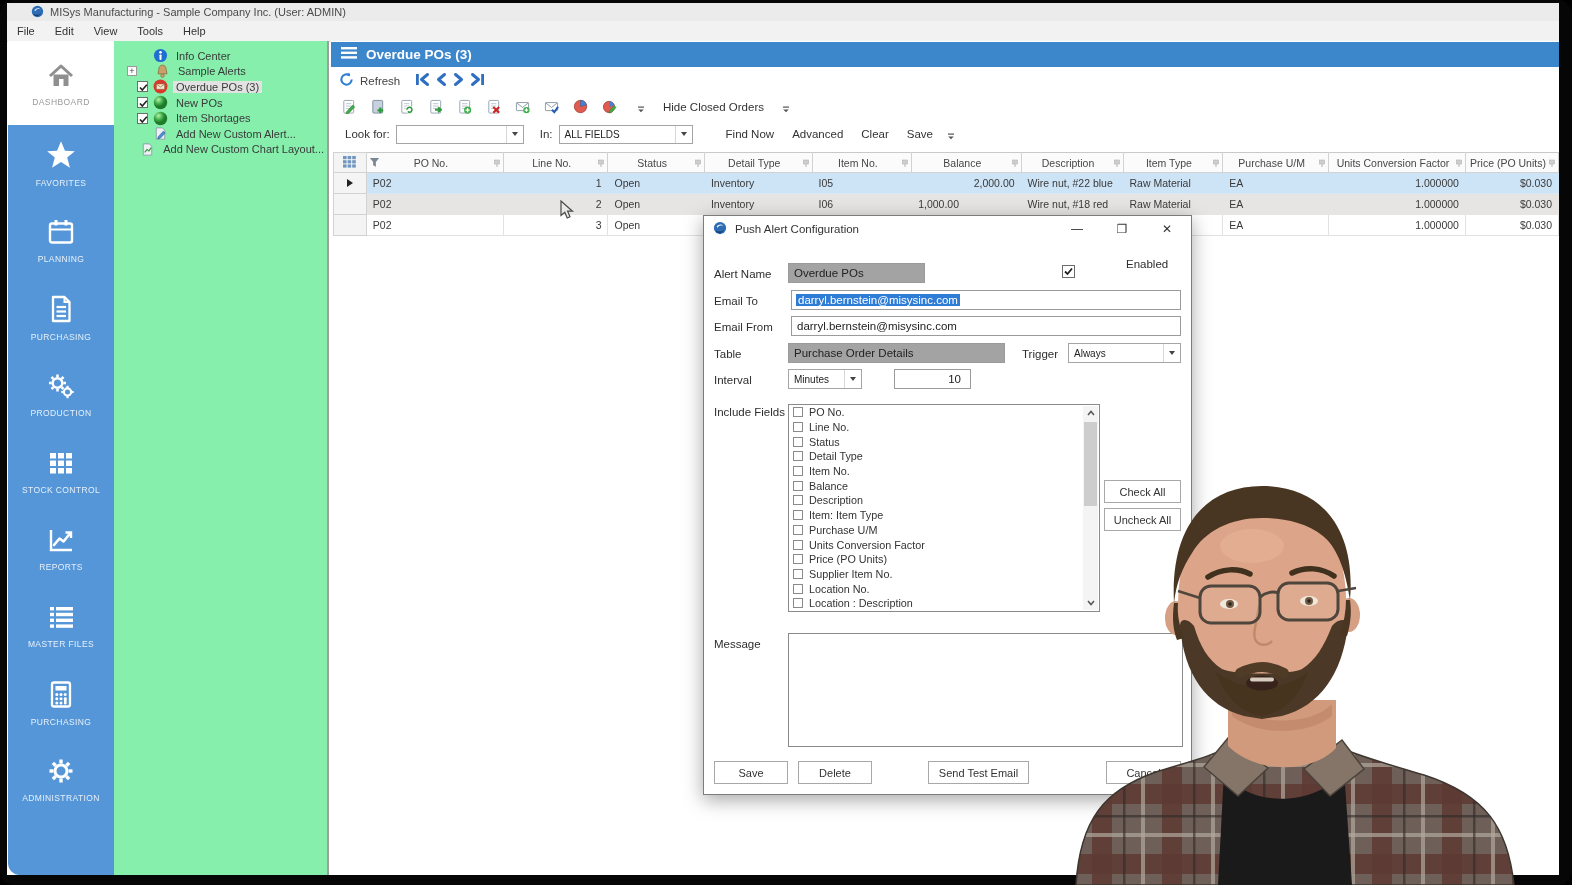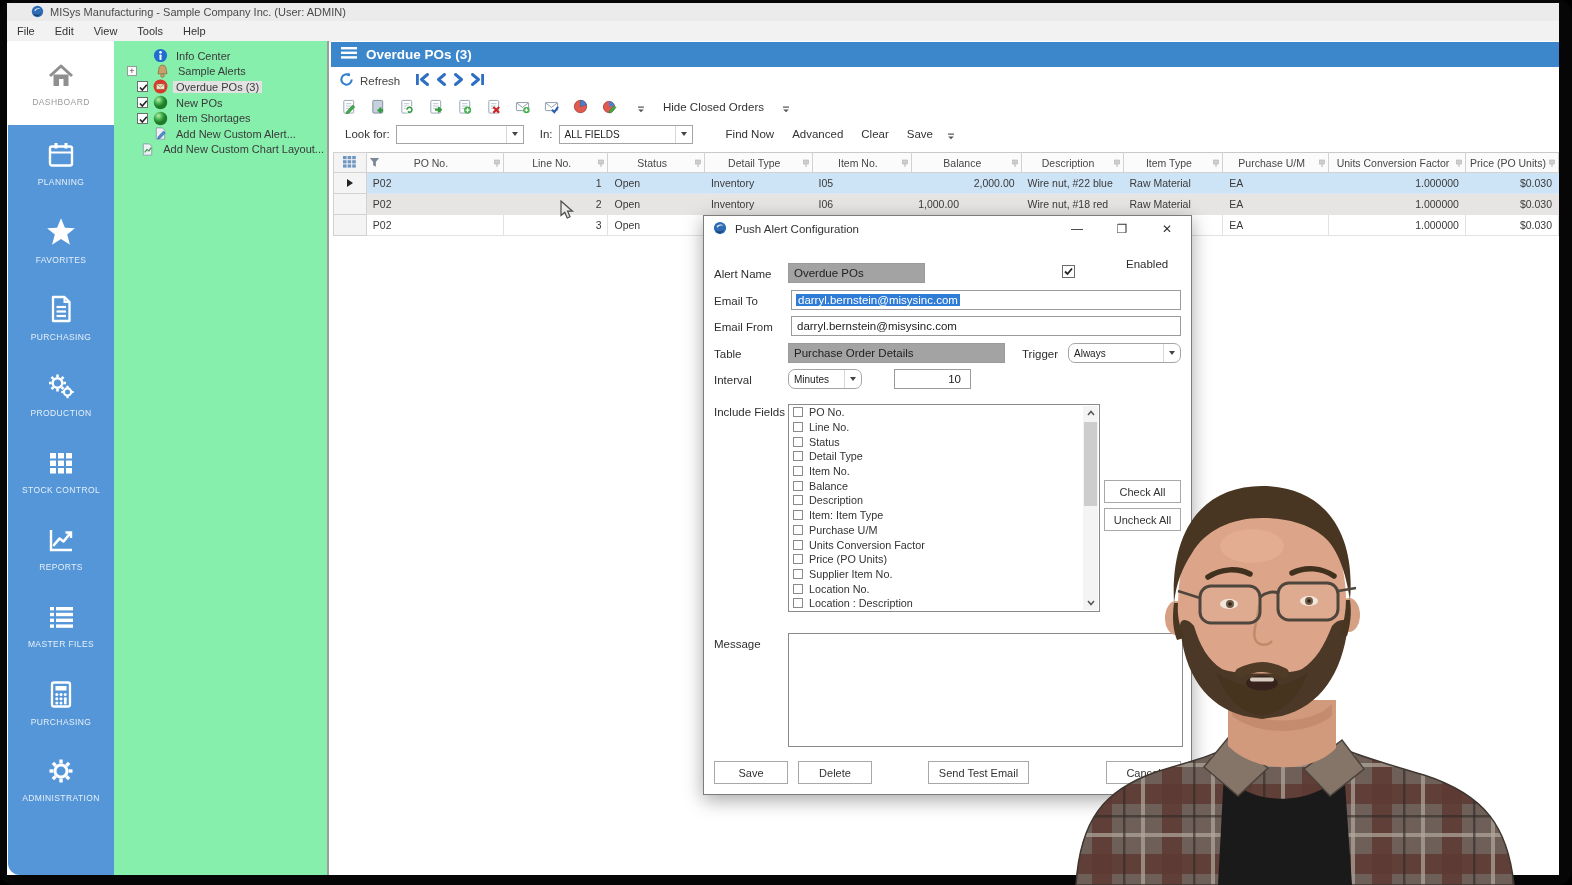--- a/index.html
+++ b/index.html
@@ -60,21 +60,21 @@
 
   
   .dialog{position:absolute;left:696px;top:212px;width:487px;height:578px;background:#fff;border:1px solid #7c7c7c;box-shadow:0 5px 18px rgba(0,0,0,.35);z-index:40;font-size:11.5px;color:#2e2e2e;}
   .dlg-title{position:absolute;left:0;top:0;right:0;height:26px;display:flex;align-items:center;gap:8px;padding-left:9px;font-size:11.5px;color:#333;}
   .dlg-btn{position:absolute;top:3px;width:30px;height:19px;display:flex;align-items:center;justify-content:center;font-size:12px;color:#333;cursor:pointer;}
   .dlg-label{position:absolute;left:10px;}
   .din{position:absolute;height:20px;border:1px solid #9b9b9b;background:#fff;font-family:"Liberation Sans",sans-serif;font-size:11.5px;color:#222;padding:0 5px;box-sizing:border-box;}
   .din.ro{background:#a3a3a3;}
   .din-div{position:absolute;height:20px;border:1px solid #9b9b9b;background:#fff;display:flex;align-items:center;padding:0 4px;box-sizing:border-box;}
   .seltext{background:#2f7cd6;color:#fff;padding:0 2px;font-size:11.5px;}
-  .dcombo{position:absolute;height:20px;border-radius:7px;}
+  .dcombo{position:absolute;height:20px;}
   .cbbox{position:absolute;width:13px;height:13px;border:1px solid #6b6b6b;background:#fff;box-sizing:border-box;}
   .fieldlist{position:absolute;left:84px;top:188px;width:310px;height:206px;border:1px solid #8a8a8a;background:#fff;overflow:hidden;}
   .fl-row{height:14.7px;display:flex;align-items:center;padding-left:4px;font-size:10.8px;color:#333;}
   .fl-cb{width:10px;height:10px;border:1px solid #8a8a8a;margin-right:6px;background:#fff;box-sizing:border-box;}
   .fl-scroll{position:absolute;right:1px;top:1px;bottom:1px;width:15px;background:#f4f4f4;}
   .fl-thumb{position:absolute;left:1px;right:1px;top:16px;height:84px;background:#cdcdcd;}
   .fl-arr{position:absolute;left:0;right:0;height:14px;display:flex;align-items:center;justify-content:center;color:#555;}
   .pushbtn{position:absolute;height:23px;border:1px solid #a8a8a8;background:#fff;font-size:11px;color:#333;display:flex;align-items:center;justify-content:center;cursor:pointer;box-sizing:border-box;}
   .msgarea{position:absolute;left:84px;top:417px;width:393px;height:112px;border:1px solid #8a8a8a;background:#fff;}
 
@@ -110,36 +110,36 @@
             <svg width="32" height="30" viewBox="0 0 30 30" fill="none">
               <path d="M4 16 L15 6 L26 16" stroke="currentColor" stroke-width="3" stroke-linejoin="round"></path>
               <path d="M7.5 14.5 V26 H22.5 V14.5" fill="currentColor"></path>
               <rect x="13" y="19" width="4.5" height="7" fill="#fff"></rect>
             </svg>
           </span>
           <span class="side-label">DASHBOARD</span>
         </div>
         <div class="side-item">
           <span class="side-ic">
+            <svg width="34" height="32" viewBox="0 0 30 30" fill="none">
+              <path d="M15 2 L18.7 11 L28 11.4 L20.8 17.4 L23.4 27 L15 21.6 L6.6 27 L9.2 17.4 L2 11.4 L11.3 11 Z" fill="currentColor"></path>
+            </svg>
+          </span>
+          <span class="side-label">FAVORITES</span>
+        </div>
+        <div class="side-item">
+          <span class="side-ic">
             <svg width="32" height="30" viewBox="0 0 30 30" fill="none">
               <rect x="4" y="6.5" width="22" height="19" rx="2" stroke="currentColor" stroke-width="2.4"></rect>
               <line x1="4" y1="12.5" x2="26" y2="12.5" stroke="currentColor" stroke-width="2.2"></line>
               <rect x="8.5" y="3" width="3" height="5.5" fill="currentColor"></rect>
               <rect x="18.5" y="3" width="3" height="5.5" fill="currentColor"></rect>
             </svg>
           </span>
           <span class="side-label">PLANNING</span>
-        </div>
-        <div class="side-item">
-          <span class="side-ic">
-            <svg width="34" height="32" viewBox="0 0 30 30" fill="none">
-              <path d="M15 2 L18.7 11 L28 11.4 L20.8 17.4 L23.4 27 L15 21.6 L6.6 27 L9.2 17.4 L2 11.4 L11.3 11 Z" fill="currentColor"></path>
-            </svg>
-          </span>
-          <span class="side-label">FAVORITES</span>
         </div>
         <div class="side-item">
           <span class="side-ic">
             <svg width="30" height="32" viewBox="0 0 30 30" fill="none">
               <path d="M7 3 H18.5 L23.5 8 V27 H7 Z" stroke="currentColor" stroke-width="2.3" stroke-linejoin="round"></path>
               <path d="M18.5 3 V8 H23.5" stroke="currentColor" stroke-width="2"></path>
               <line x1="10.5" y1="13" x2="20" y2="13" stroke="currentColor" stroke-width="2.2"></line>
               <line x1="10.5" y1="17.5" x2="20" y2="17.5" stroke="currentColor" stroke-width="2.2"></line>
               <line x1="10.5" y1="22" x2="20" y2="22" stroke="currentColor" stroke-width="2.2"></line>
             </svg>

